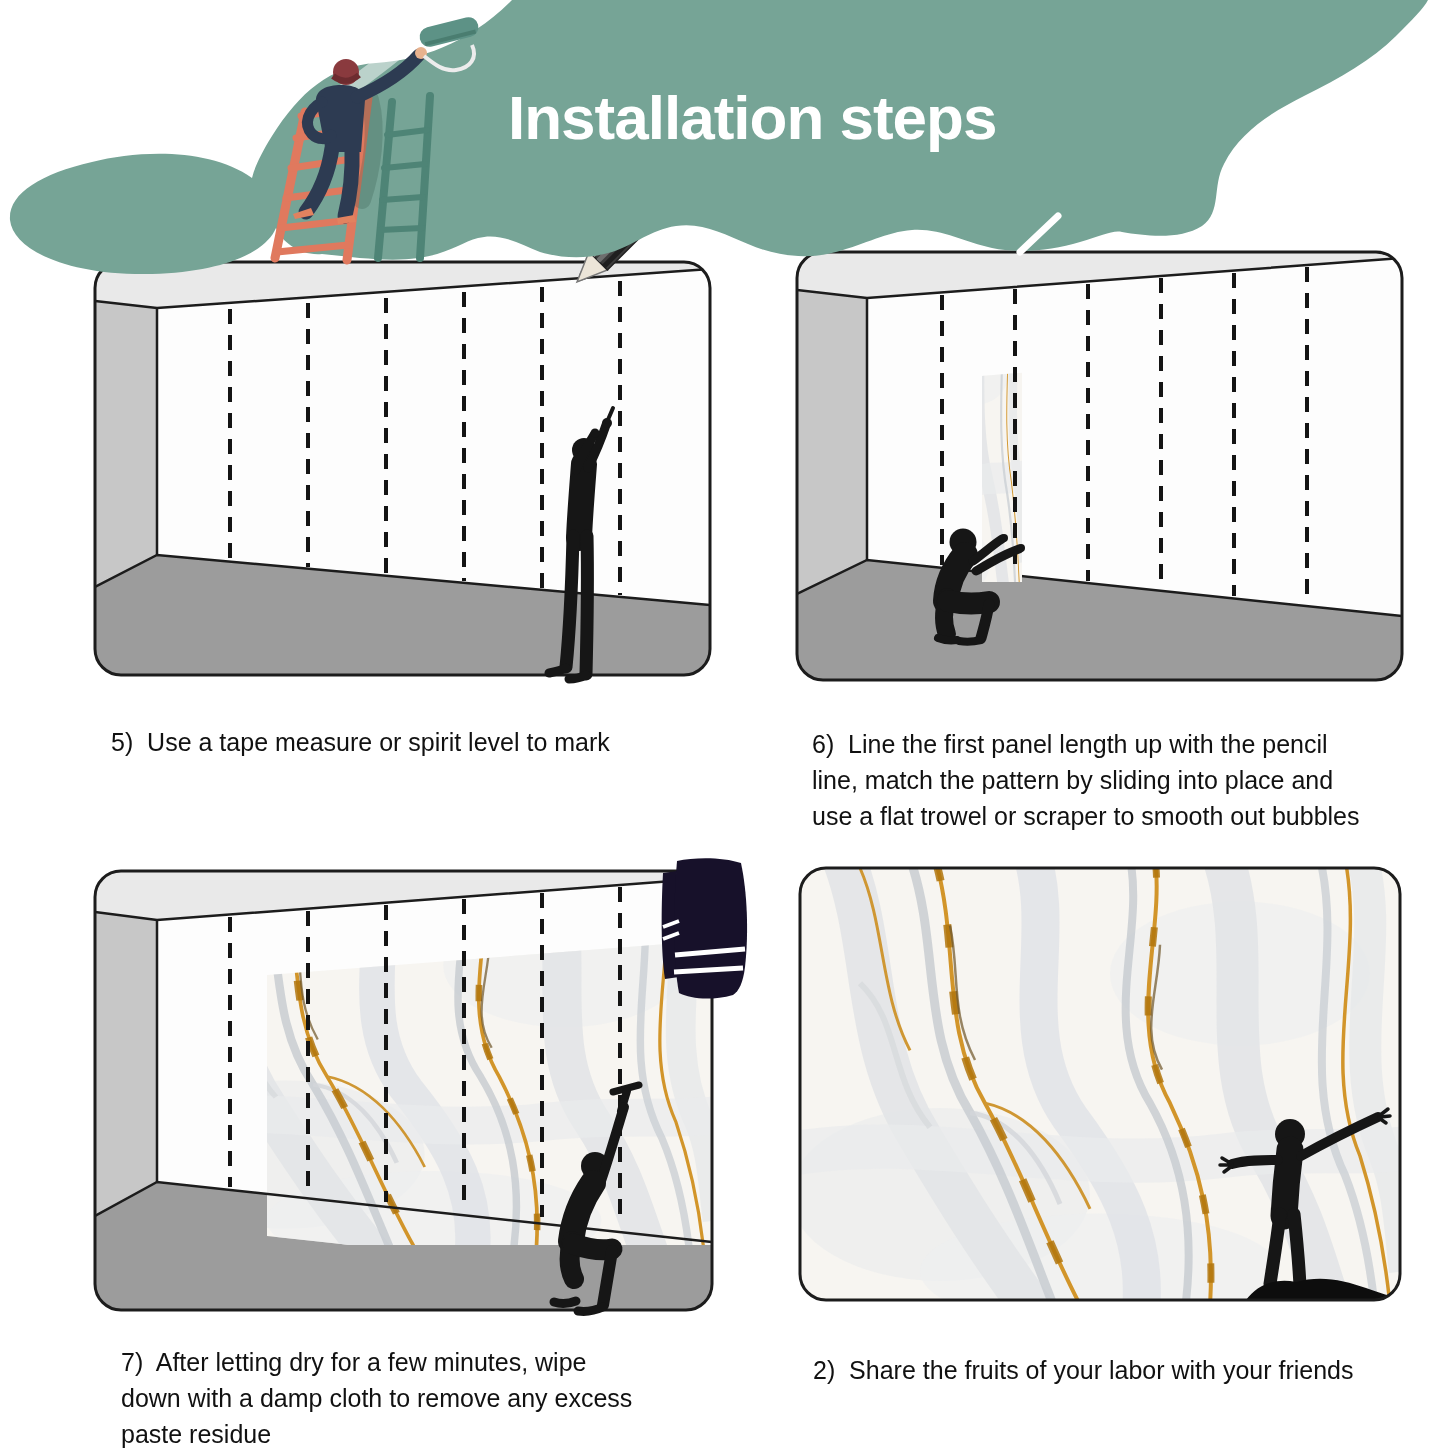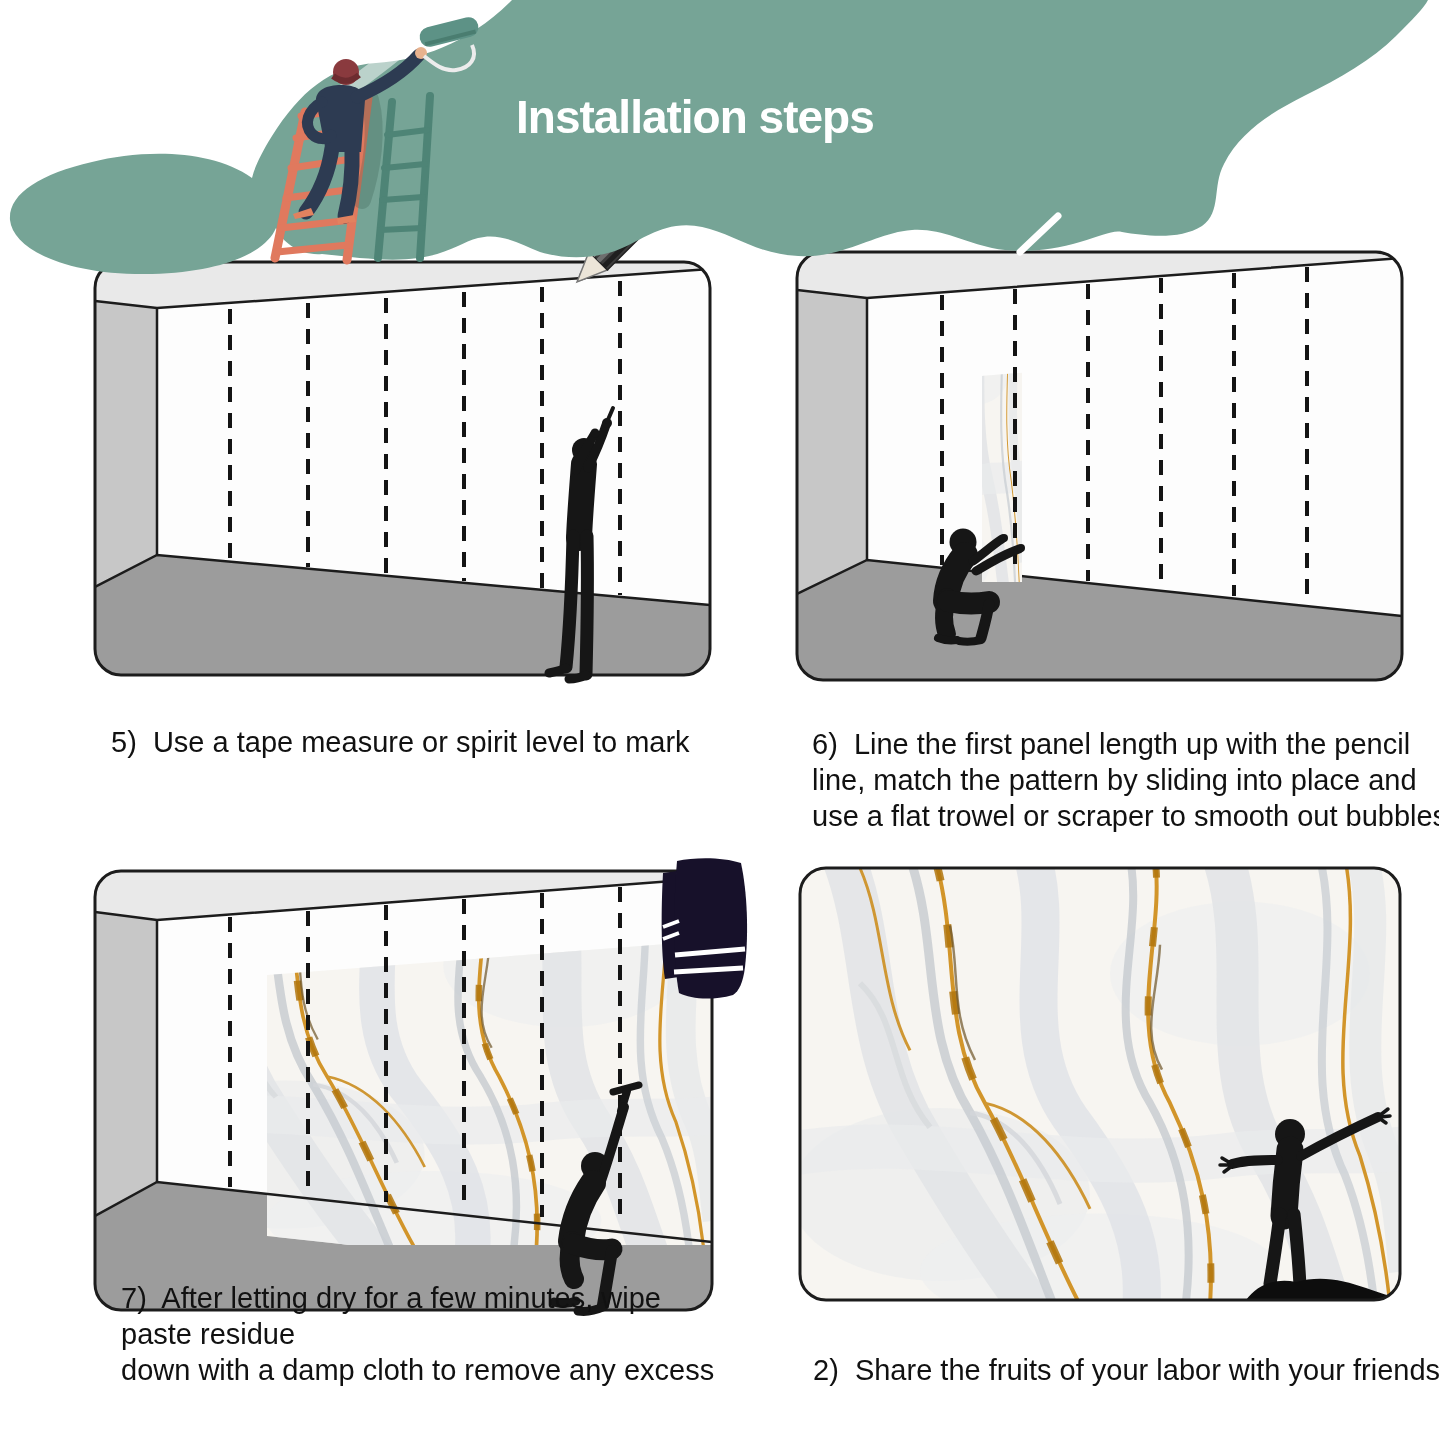--- a/index.html
+++ b/index.html
@@ -1,27 +1,27 @@
 <!DOCTYPE html>
 <html><head>
 <meta charset="utf-8">
 <style>
   html,body{margin:0;padding:0;background:#fff;}
   .page{position:relative;width:1439px;height:1454px;background:#ffffff;overflow:hidden;
         font-family:"Liberation Sans",sans-serif;}
   .page svg{position:absolute;overflow:visible;}
-  .title{position:absolute;left:500px;top:74px;margin:16px;font-size:46px;font-weight:bold;
+  .title{position:absolute;left:500px;top:74px;margin:8px;font-size:62px;font-weight:bold;
          color:#ffffff;letter-spacing:-1px;white-space:pre;z-index:30;}
   .hdr{left:0;top:0;z-index:20;}
   .panel-svg{z-index:10;}
-  .caption{position:absolute;color:#111;font-size:29px;line-height:36px;z-index:15;}
+  .caption{position:absolute;color:#111;font-size:25px;line-height:36px;z-index:15;}
   .cap-line{white-space:pre;}
   #cap5{left:111px;top:724px;}
   #cap6{left:812px;top:726px;}
-  #cap7{left:121px;top:1280px;}
+  #cap7{left:121px;top:1344px;}
   #cap8{left:813px;top:1352px;}
 </style>
 </head>
 <body>
 
 <div class="page">
 
   <svg width="0" height="0">
     <defs>
       <symbol id="marble" viewBox="0 0 600 450" preserveAspectRatio="none">
@@ -319,20 +319,20 @@
   <div class="caption" id="cap5">
     <div class="cap-line">5)  Use a tape measure or spirit level to mark</div>
   </div>
   <div class="caption" id="cap6">
     <div class="cap-line">6)  Line the first panel length up with the pencil</div>
     <div class="cap-line">line, match the pattern by sliding into place and</div>
     <div class="cap-line">use a flat trowel or scraper to smooth out bubbles</div>
   </div>
   <div class="caption" id="cap7">
     <div class="cap-line">7)  After letting dry for a few minutes, wipe</div>
+    <div class="cap-line">down with a damp cloth to remove any excess</div>
     <div class="cap-line">paste residue</div>
-    <div class="cap-line">down with a damp cloth to remove any excess</div>
   </div>
   <div class="caption" id="cap8">
     <div class="cap-line">2)  Share the fruits of your labor with your friends</div>
   </div>
 
 </div>
 
 </body></html>

